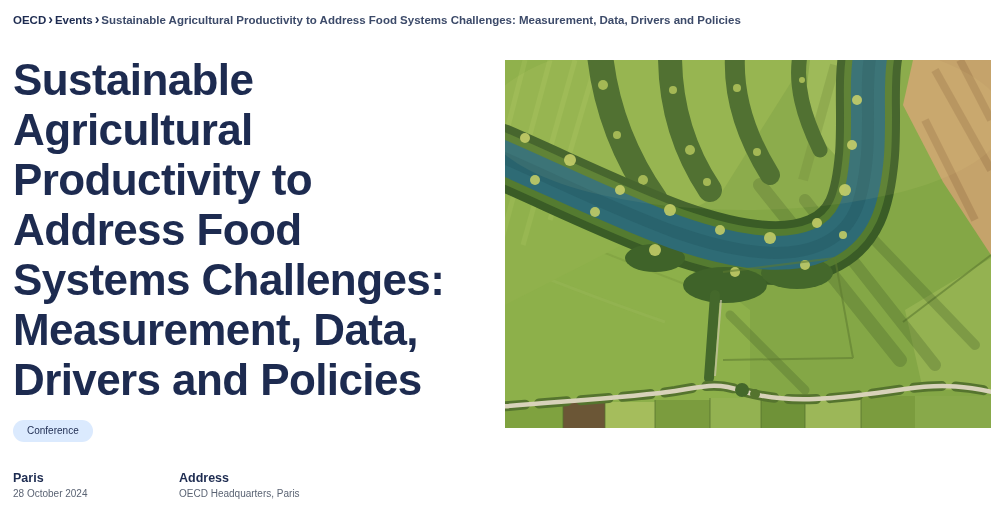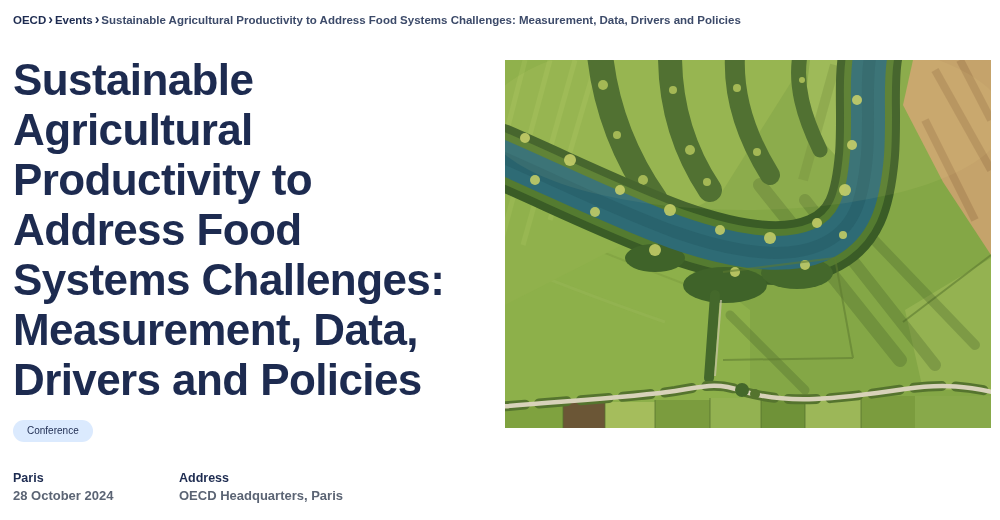--- a/index.html
+++ b/index.html
@@ -34,21 +34,21 @@
   }
   .badge {
     display: inline-block; margin-top: 15px;
     background: #dbeafe; color: #1d2b50;
     font-size: 10px; padding: 5px 14px 6px;
     border-radius: 999px;
   }
   .details { display: flex; margin-top: 29px; }
   .detail-col-date { width: 166px; }
   .detail-label { font-size: 12.5px; font-weight: 700; color: #1d2b50; margin-bottom: 3px; }
-  .detail-value { font-size: 13px; color: #5b6474; font-weight: bold; }
+  .detail-value { font-size: 10px; color: #5b6474; }
 
   
   .hero {
     position: absolute; left: 505px; top: 60px;
     width: 486px; height: 368px;
     margin: 0; overflow: hidden;
   }
   .hero svg { display: block; width: 100%; height: 100%; }
 </style>
 </head>

